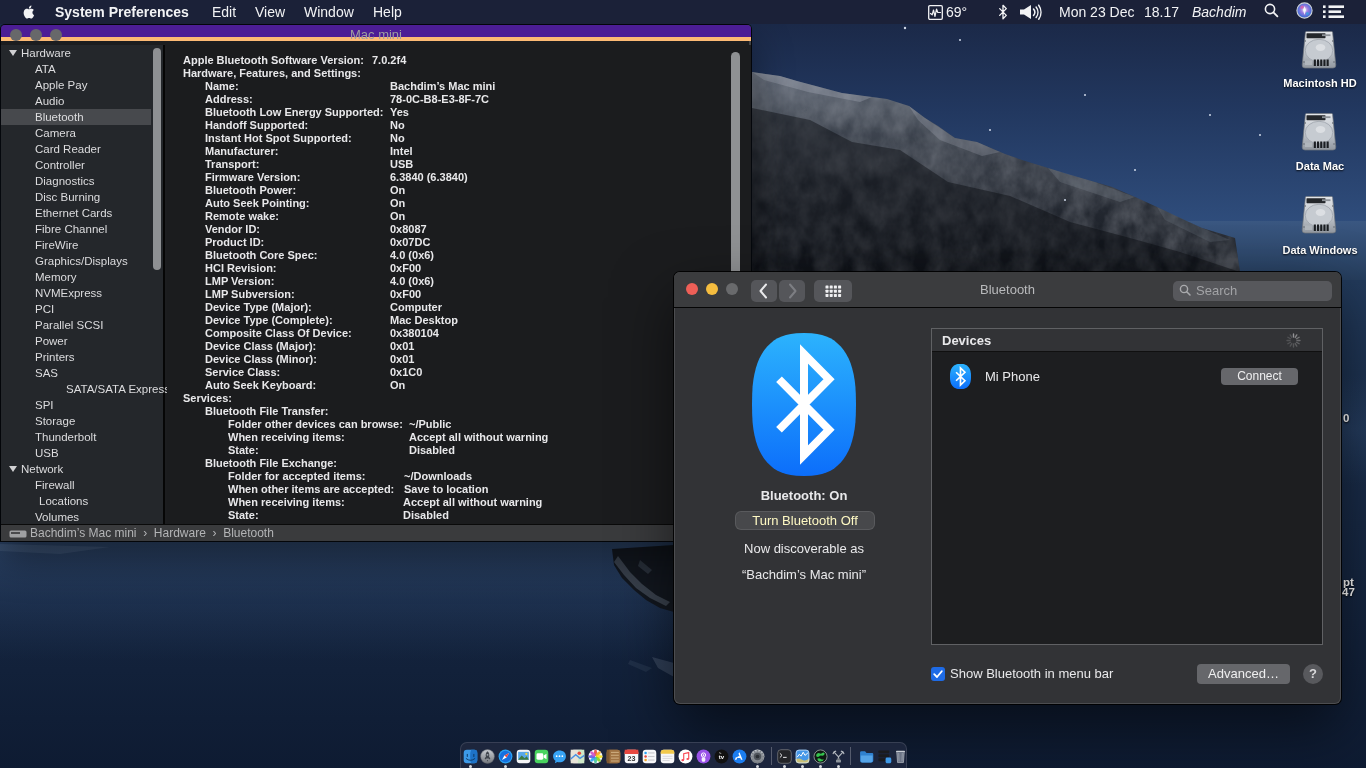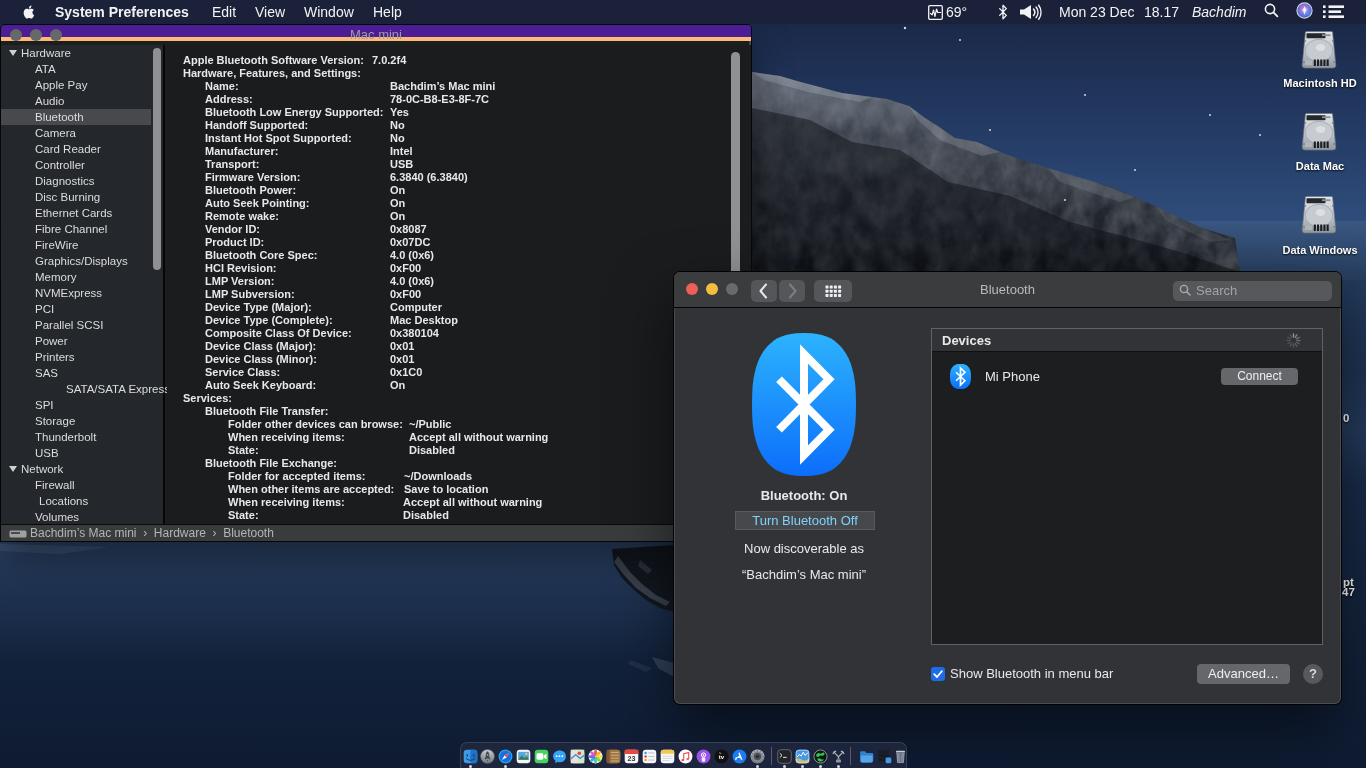--- a/index.html
+++ b/index.html
@@ -505,21 +505,21 @@
 <defs>
           <linearGradient id="bg1" x1="0" y1="0" x2="0" y2="1">
             <stop offset="0" stop-color="#2cb3fd"></stop>
             <stop offset="1" stop-color="#0c6efb"></stop>
           </linearGradient>
         </defs>
 <path d="M104.0,71.5 L103.8,82.0 L103.4,89.6 L102.6,96.3 L101.5,102.3 L100.1,107.9 L98.5,113.0 L96.5,117.7 L94.2,122.1 L91.6,126.0 L88.8,129.5 L85.6,132.6 L82.2,135.4 L78.5,137.7 L74.4,139.6 L70.0,141.1 L65.2,142.1 L59.7,142.8 L52.0,143.0 L44.3,142.8 L38.8,142.1 L34.0,141.1 L29.6,139.6 L25.5,137.7 L21.8,135.4 L18.4,132.6 L15.2,129.5 L12.4,126.0 L9.8,122.1 L7.5,117.7 L5.5,113.0 L3.9,107.9 L2.5,102.3 L1.4,96.3 L0.6,89.6 L0.2,82.0 L0.0,71.5 L0.2,61.0 L0.6,53.4 L1.4,46.7 L2.5,40.7 L3.9,35.1 L5.5,30.0 L7.5,25.3 L9.8,20.9 L12.4,17.0 L15.2,13.5 L18.4,10.4 L21.8,7.6 L25.5,5.3 L29.6,3.4 L34.0,1.9 L38.8,0.9 L44.3,0.2 L52.0,0.0 L59.7,0.2 L65.2,0.9 L70.0,1.9 L74.4,3.4 L78.5,5.3 L82.2,7.6 L85.6,10.4 L88.8,13.5 L91.6,17.0 L94.2,20.9 L96.5,25.3 L98.5,30.0 L100.1,35.1 L101.5,40.7 L102.6,46.7 L103.4,53.4 L103.8,61.0 Z" fill="url(#bg1)"></path>
 <path d="M27 46.25 L77 96.75 L52 122.0 L52 21.0 L77 46.25 L27 96.75" stroke="#ffffff" stroke-width="8" fill="none" stroke-linejoin="miter"></path>
 </svg>
   <div style="position:absolute;left:0px;top:216px;width:260px;text-align:center;font-weight:bold;line-height:16px;">Bluetooth: On</div>
-  <div style="position:absolute;left:61px;top:239px;width:140px;height:19px;background:#47484b;border-radius:0;color:#7dd3fc;text-align:center;line-height:19px;box-shadow:inset 0 0 0 1px rgba(255,255,255,.10);">Turn Bluetooth Off</div>
+  <div style="position:absolute;left:61px;top:239px;width:140px;height:19px;background:#47484b;border-radius:6px;color:#fef9c3;text-align:center;line-height:19px;box-shadow:inset 0 0 0 1px rgba(255,255,255,.10);">Turn Bluetooth Off</div>
   <div style="position:absolute;left:0px;top:269px;width:260px;text-align:center;">Now discoverable as</div>
   <div style="position:absolute;left:0px;top:295px;width:260px;text-align:center;">“Bachdim’s Mac mini”</div>
   <div id="devpanel">
     <div id="devhead">
           <b style="position:absolute;left:10px;top:4px;">Devices</b>
           <svg style="position:absolute;left:354px;top:4px;" width="15" height="15" viewBox="0 0 15 15">
 <g stroke="#9a9a9c" stroke-width="1.4" stroke-linecap="round">
 <line x1="7.5" y1="1" x2="7.5" y2="4" opacity=".95"></line>
               <line x1="10.75" y1="1.87" x2="9.25" y2="4.47" opacity=".8"></line>
 <line x1="13.13" y1="4.25" x2="10.53" y2="5.75" opacity=".65"></line>

